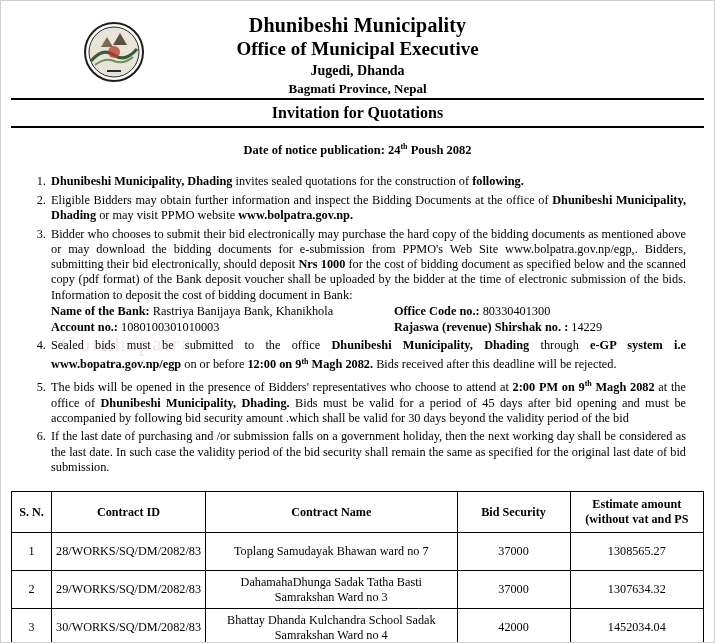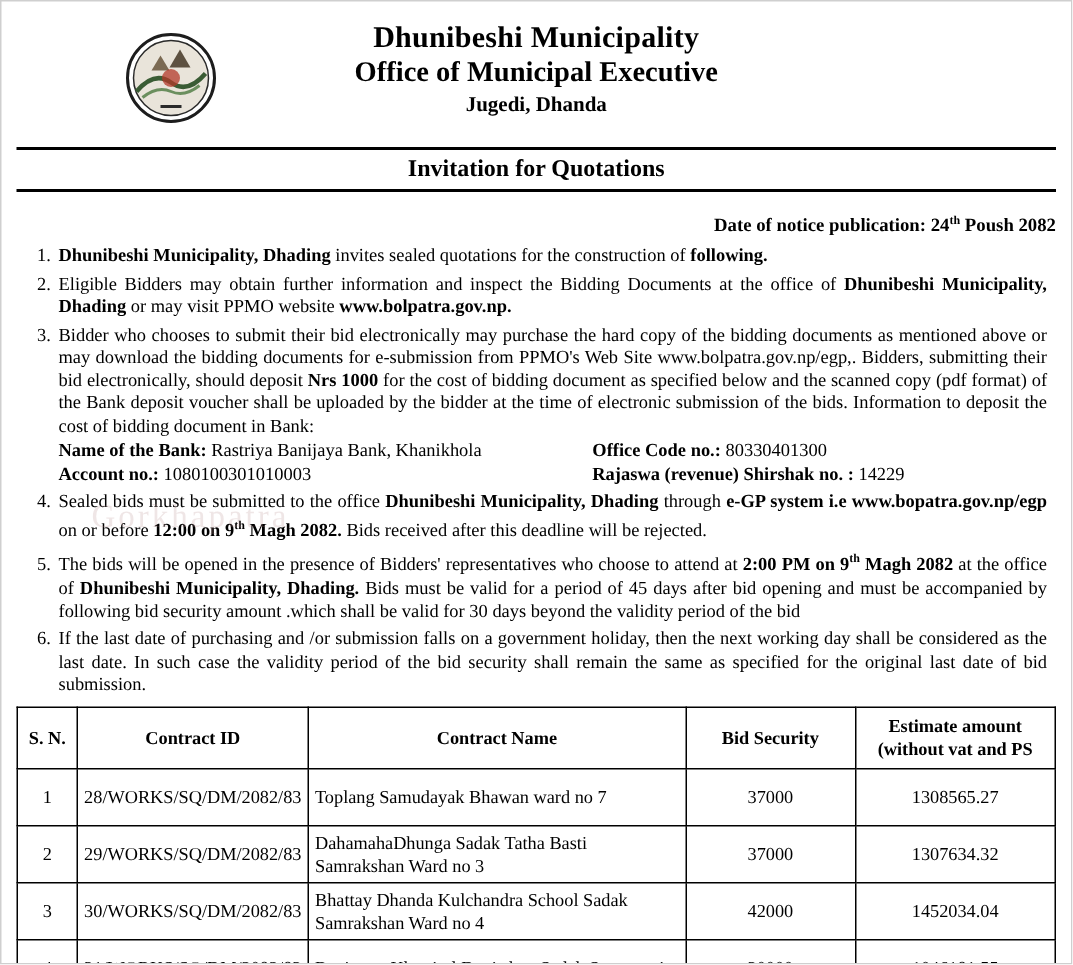--- a/index.html
+++ b/index.html
@@ -73,27 +73,27 @@
     text-align: center;
     font-size: 16px;
     font-weight: bold;
     padding: 4px 0 4px 0;
   }
   .rule2 {
     border-top: 2px solid #000;
     margin-bottom: 5px;
   }
   .notice-date {
-    text-align: right;
+    text-align: center;
     font-size: 12.5px;
     font-weight: bold;
     margin: 14px 0 5px 0;
   }
   ol.items {
-    margin: 4px;
+    margin: 16px;
     padding: 0 2px 0 22px;
     font-size: 12.3px;
     line-height: 15.2px;
     text-align: justify;
   }
   ol.items > li {
     margin-bottom: 3.5px;
     padding-left: 2px;
   }
   b, .b { font-weight: bold; }
@@ -124,21 +124,21 @@
     line-height: 15px;
     height: 34px;
   }
   .c-sn { width: 6%; text-align: center; }
   .c-cid { width: 19%; }
   .c-cname { width: 38%; }
   .c-bs { width: 17%; text-align: center; }
   .c-est { width: 20%; text-align: center; }
   td.c-sn { text-align: center; }
   td.c-cid { text-align: left; line-height: 15px; }
-  td.c-cname { text-align: left; line-height: 15px; }
+  td.c-cname { text-align: center; line-height: 15px; }
   td.c-bs { text-align: center; }
   td.c-est { text-align: center; }
   tbody tr { height: 38px; }
   .watermark {
     position: absolute;
     left: 60px;
     top: 330px;
     font-size: 22px;
     color: rgba(180, 140, 140, 0.22);
     letter-spacing: 2px;
@@ -163,20 +163,21 @@
           <path d="M18 26 L24 16 L30 26 Z" fill="#7b6a53"></path>
           <path d="M30 24 L37 12 L44 24 Z" fill="#5d5141"></path>
           <circle cx="31" cy="31" r="6" fill="#b33a2a" opacity="0.75"></circle>
           <path d="M24 50 H38" stroke="#2a2a2a" stroke-width="2"></path>
         </svg>
       </div>
       <div class="header-text">
         <div class="org-line1">Dhunibeshi Municipality</div>
         <div class="org-line2">Office of Municipal Executive</div>
         <div class="org-line3">Jugedi, Dhanda</div>
+        <div class="org-line4">Bagmati Province, Nepal</div>
       </div>
     </div>
 
     <div class="rule"></div>
     <div class="banner">Invitation for Quotations</div>
     <div class="rule2"></div>
 
     <div class="notice-date">
       <span>Date of notice publication: 24</span><sup>th</sup><span> Poush 2082</span>
     </div>

